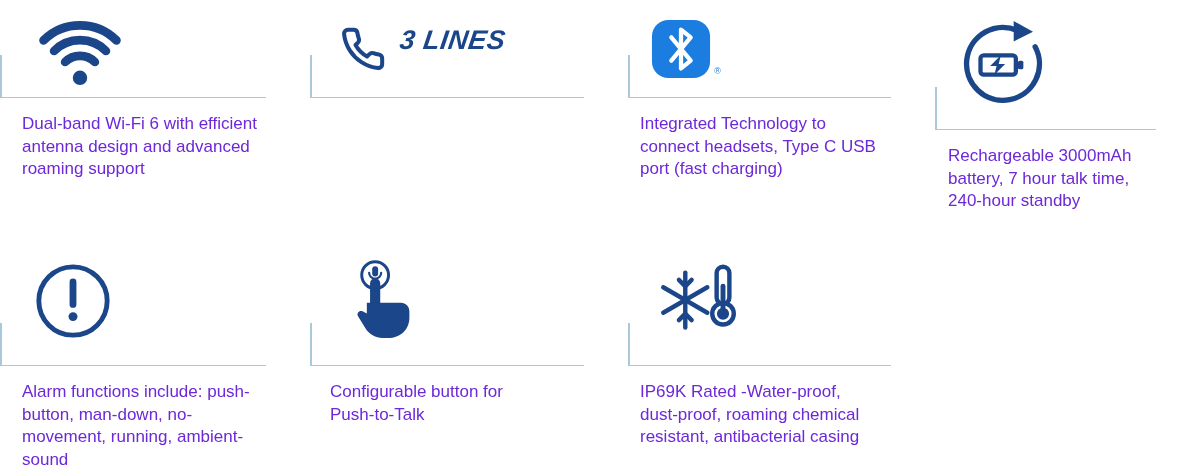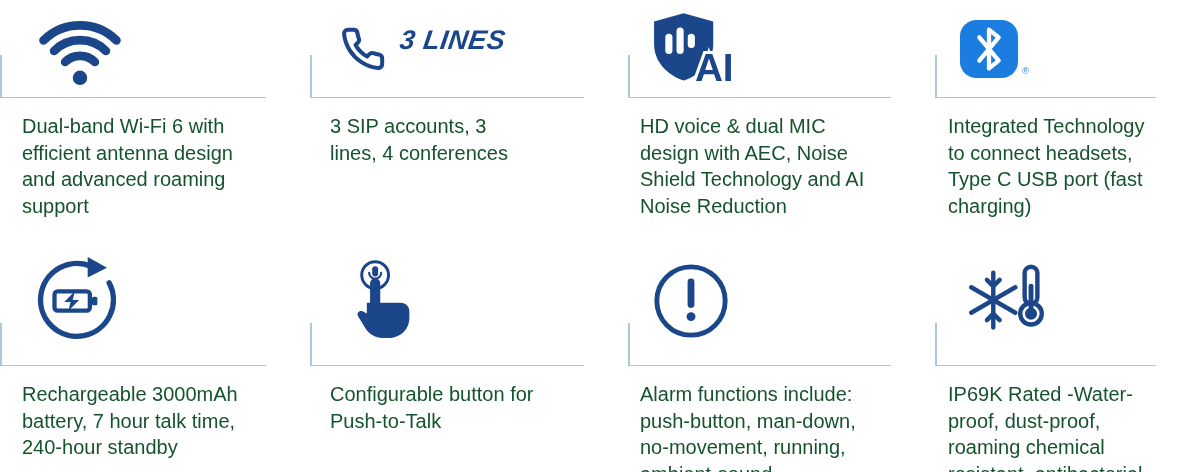--- a/index.html
+++ b/index.html
@@ -38,22 +38,22 @@
     position:absolute;
     left:0; top:-43px;
     width:1.5px; height:43px;
     background:#a9c9db;
   }
 
   .text{
     margin:15px 0 0 0;
     padding-left:var(--pl);
     max-width:var(--tw);
-    color:#14532d;
-    font-size:20px;
+    color:#6d28d9;
+    font-size:17px;
     line-height:1.33;
   }
 
   .lines-badge{
     display:inline-block;
     font-style:italic;
     font-weight:bold;
     font-size:27px;
     letter-spacing:.5px;
     color:#1b4689;
@@ -95,36 +95,22 @@
   </div>
 
   <div class="cell r1">
     <div class="icon-area">
       <svg width="46" height="46" viewBox="0 0 24 24">
         <path d="M22 16.92v3a2 2 0 0 1-2.18 2 19.79 19.79 0 0 1-8.63-3.07 19.5 19.5 0 0 1-6-6 19.79 19.79 0 0 1-3.07-8.67A2 2 0 0 1 4.11 2h3a2 2 0 0 1 2 1.72 12.84 12.84 0 0 0 .7 2.81 2 2 0 0 1-.45 2.11L8.09 9.91a16 16 0 0 0 6 6l1.27-1.27a2 2 0 0 1 2.11-.45 12.84 12.84 0 0 0 2.81.7A2 2 0 0 1 22 16.92z" fill="none" stroke="#1b4689" stroke-width="2.1" stroke-linecap="round" stroke-linejoin="round"></path>
       </svg>
       <span class="lines-badge">3 LINES</span>
     </div>
     <div class="rule"></div>
-    <p class="text">3 SIP accounts, 3 lines, 4 conferences</p>
   </div>
 
-  <div class="cell r1">
-    <div class="icon-area">
-      <svg width="102" height="80" viewBox="0 0 100 78">
-        <path d="M33 4 L62 12 V34 C62 52 49 64 33 70 C17 64 4 52 4 34 V12 Z" fill="#1b4689"></path>
-        <rect x="15" y="24" width="7" height="20" rx="3.5" fill="#ffffff"></rect>
-        <rect x="26" y="18" width="7" height="26" rx="3.5" fill="#ffffff"></rect>
-        <rect x="37" y="24" width="7" height="14" rx="3.5" fill="#ffffff"></rect>
-        <text x="44" y="70" font-family="Liberation Sans, sans-serif" font-size="38" font-weight="bold" fill="#1b4689" stroke="#ffffff" stroke-width="6" paint-order="stroke">AI</text>
-      </svg>
-    </div>
-    <div class="rule"></div>
-    <p class="text">HD voice &amp; dual MIC design with AEC, Noise Shield Technology and AI Noise Reduction</p>
-  </div>
 
   <div class="cell r1">
     <div class="icon-area">
       <span class="bt-wrap">
         <svg width="62" height="62" viewBox="0 0 64 64">
           <rect x="2" y="2" width="60" height="60" rx="17" fill="#1b7de0"></rect>
           <path d="M22 20 L42 44 L32 52 L32 12 L42 20 L22 44" fill="none" stroke="#ffffff" stroke-width="4.4" stroke-linecap="round" stroke-linejoin="round"></path>
         </svg>
         <span class="reg">®</span>
       </span>
@@ -142,45 +128,45 @@
         <rect x="56" y="38" width="5" height="8" rx="1.5" fill="#1b4689"></rect>
         <polygon points="40,33 30,43 36,43 34,51 44,41 38,41" fill="#1b4689"></polygon>
       </svg>
     </div>
     <div class="rule"></div>
     <p class="text">Rechargeable 3000mAh battery, 7 hour talk time, 240-hour standby</p>
   </div>
 
   <div class="cell r2">
     <div class="icon-area">
+      <svg width="82" height="82" viewBox="0 0 84 84">
+        <circle cx="42" cy="42" r="35" fill="none" stroke="#1b4689" stroke-width="5"></circle>
+        <rect x="38.5" y="19" width="7" height="30" rx="3.5" fill="#1b4689"></rect>
+        <circle cx="42" cy="58" r="4.6" fill="#1b4689"></circle>
+      </svg>
+    </div>
+    <div class="rule"></div>
+    <p class="text">Alarm functions include: push-button, man-down, no-movement, running, ambient-sound</p>
+  </div>
+
+  <div class="cell r2">
+    <div class="icon-area">
       <svg width="74" height="90" viewBox="0 0 80 92">
         <circle cx="38" cy="18" r="14.5" fill="#ffffff" stroke="#1b4689" stroke-width="3.2"></circle>
         <rect x="34.8" y="8.5" width="6.4" height="11" rx="3.2" fill="#1b4689"></rect>
         <path d="M31.5 15.5 a6.5 6.5 0 0 0 13 0" fill="none" stroke="#1b4689" stroke-width="2.4" stroke-linecap="round"></path>
         <path d="M38 22 v3.5" stroke="#1b4689" stroke-width="2.4" stroke-linecap="round"></path>
         <g fill="#1b4689">
           <rect x="32.5" y="21.5" width="11" height="34" rx="5.5"></rect>
           <path d="M29 48 L66 48 C71 48 75 52 75 57 V64 C75 77 65 86 52 86 H46 C38.5 86 31.5 82 27.5 75.5 L19.5 62.5 C17.5 59.3 21 55.6 24.4 57.2 L29 59.4 Z"></path>
         </g>
       </svg>
     </div>
     <div class="rule"></div>
     <p class="text">Configurable button for Push-to-Talk</p>
-  </div>
-
-  <div class="cell r2">
-    <div class="icon-area">
-      <svg width="82" height="82" viewBox="0 0 84 84">
-        <circle cx="42" cy="42" r="35" fill="none" stroke="#1b4689" stroke-width="5"></circle>
-        <rect x="38.5" y="19" width="7" height="30" rx="3.5" fill="#1b4689"></rect>
-        <circle cx="42" cy="58" r="4.6" fill="#1b4689"></circle>
-      </svg>
-    </div>
-    <div class="rule"></div>
-    <p class="text">Alarm functions include: push-button, man-down, no-movement, running, ambient-sound</p>
   </div>
 
   <div class="cell r2">
     <div class="icon-area">
       <svg width="98" height="86" viewBox="0 0 100 86">
         <g stroke="#1b4689" stroke-width="4.5" stroke-linecap="round" fill="none">
           <path d="M36 14 V70"></path>
           <path d="M13.5 29 L58.5 55"></path>
           <path d="M13.5 55 L58.5 29"></path>
           <path d="M29.5 21.5 L36 28 L42.5 21.5"></path>

